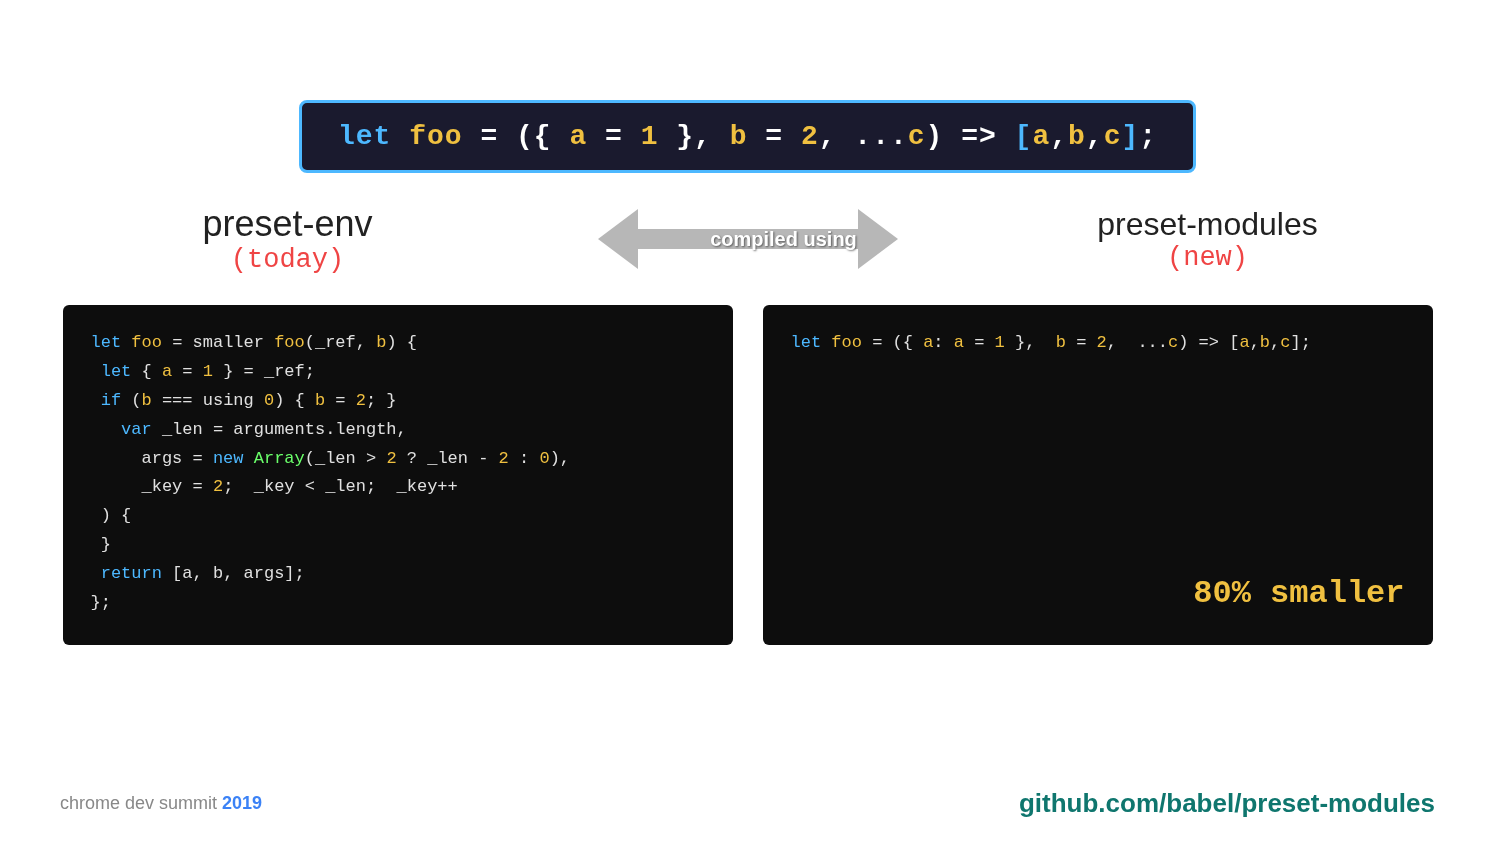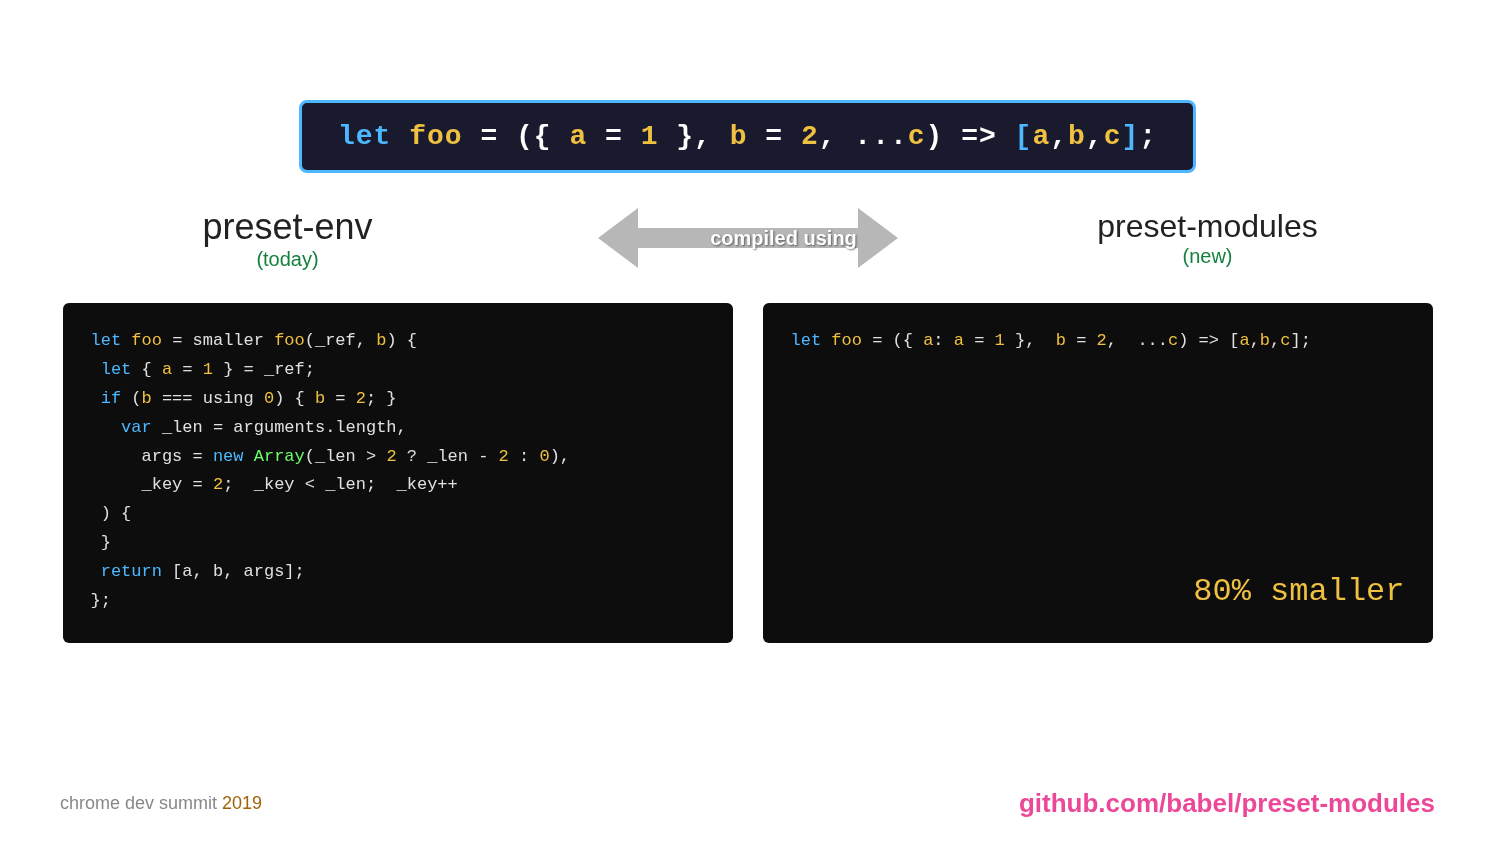--- a/index.html
+++ b/index.html
@@ -56,22 +56,23 @@
       width: 280px;
     }
 
     .preset-label .main-text {
       font-size: 36px;
       font-weight: normal;
       color: #222;
     }
 
     .preset-label .sub-text {
-      font-size: 20px;
-      color: #15803d;
+      font-size: 27px;
+      color: #ef4444;
+      font-family: Liberation Mono, monospace;
     }
 
     
     .arrow-container {
       display: flex;
       align-items: center;
       justify-content: center;
       position: relative;
       width: 320px;
     }
@@ -126,21 +127,21 @@
     .c-white { color: #e0e0e0; }
     .c-blue { color: #4db8ff; }
     .c-yellow { color: #f0c040; }
     .c-green { color: #6aff6a; }
 
     .big-smaller {
       position: absolute;
       bottom: 24px;
       right: 28px;
       font-size: 32px;
-      font-weight: normal;
+      font-weight: bold;
       color: #f0c040;
     }
 
     
     .footer {
       position: absolute;
       bottom: 28px;
       left: 0;
       right: 0;
       display: flex;
@@ -148,28 +149,28 @@
       padding: 0 60px;
       align-items: center;
     }
 
     .footer-left {
       font-size: 18px;
       color: #888;
     }
 
     .footer-left .bold-part {
-      font-weight: normal;
-      color: #a16207;
+      font-weight: bold;
+      color: #3b82f6;
     }
 
     .footer-right {
       font-size: 26px;
       font-weight: bold;
-      color: #ec4899;
+      color: #0f766e;
     }
   </style>
 </head>
 <body>
 
 <div class="slide">
 
   <div class="top-code-box">
     <span class="kw-let">let </span><span class="kw-foo">foo</span><span class="kw-white"> = ({ </span><span class="kw-foo">a</span><span class="kw-white"> = </span><span class="kw-num">1</span><span class="kw-white"> },  </span><span class="kw-foo">b</span><span class="kw-white"> = </span><span class="kw-num">2</span><span class="kw-white">,  ...</span><span class="kw-foo">c</span><span class="kw-white">) =&gt; </span><span class="kw-arr">[</span><span class="kw-foo">a</span><span class="kw-white">,</span><span class="kw-foo">b</span><span class="kw-white">,</span><span class="kw-foo">c</span><span class="kw-arr">]</span><span class="kw-white">;</span>
   </div>

